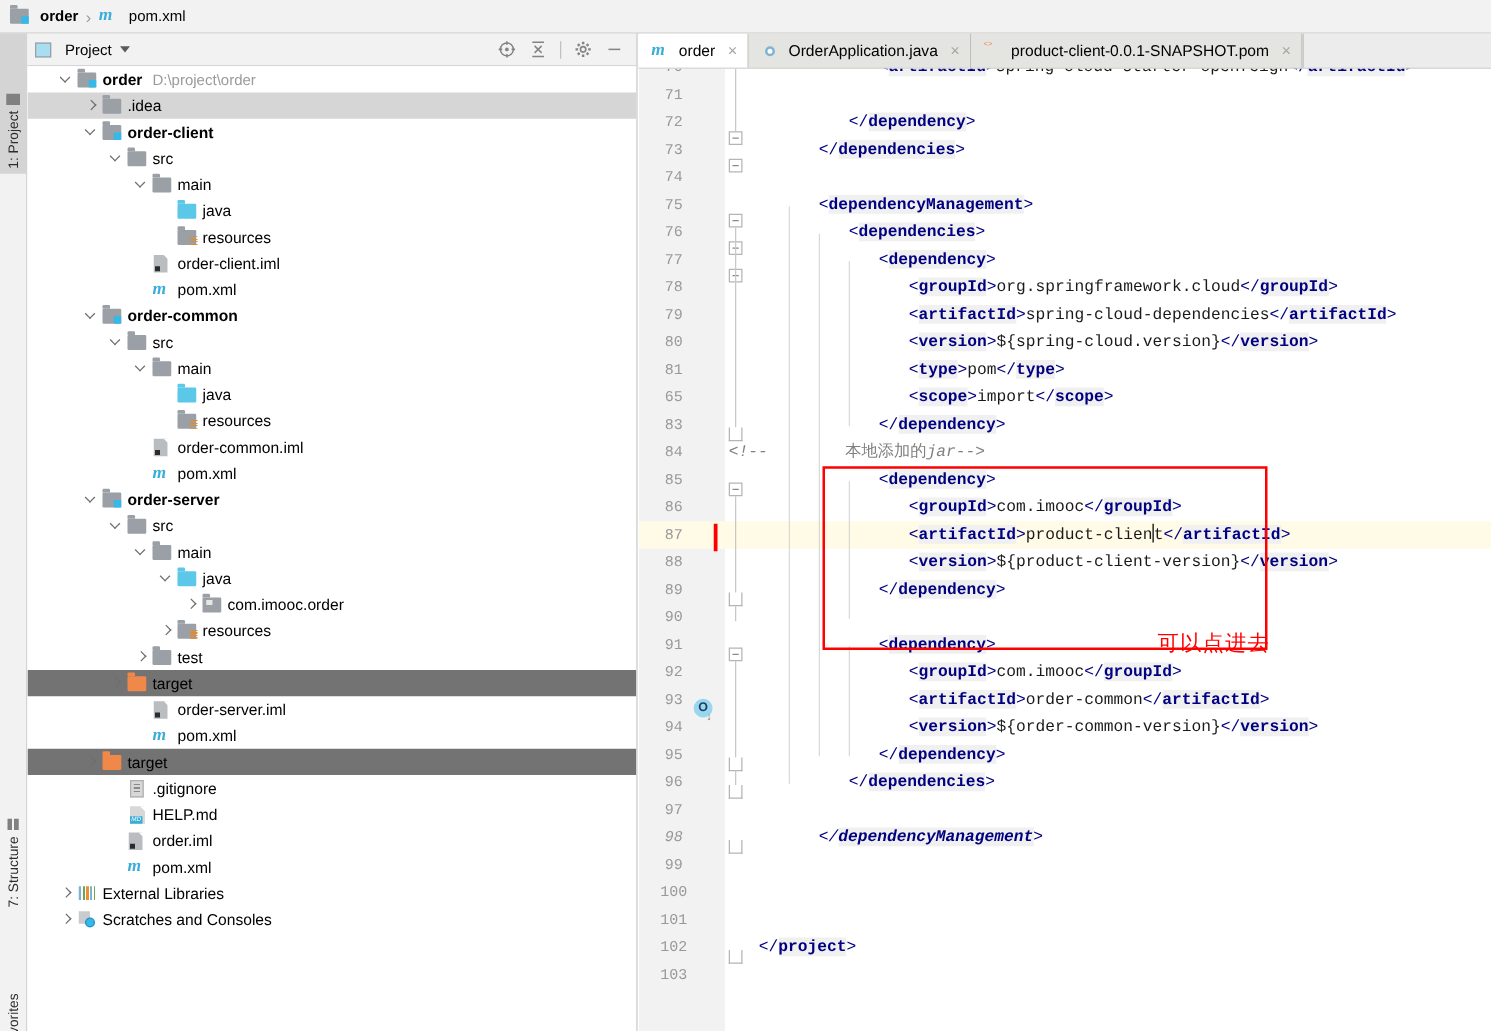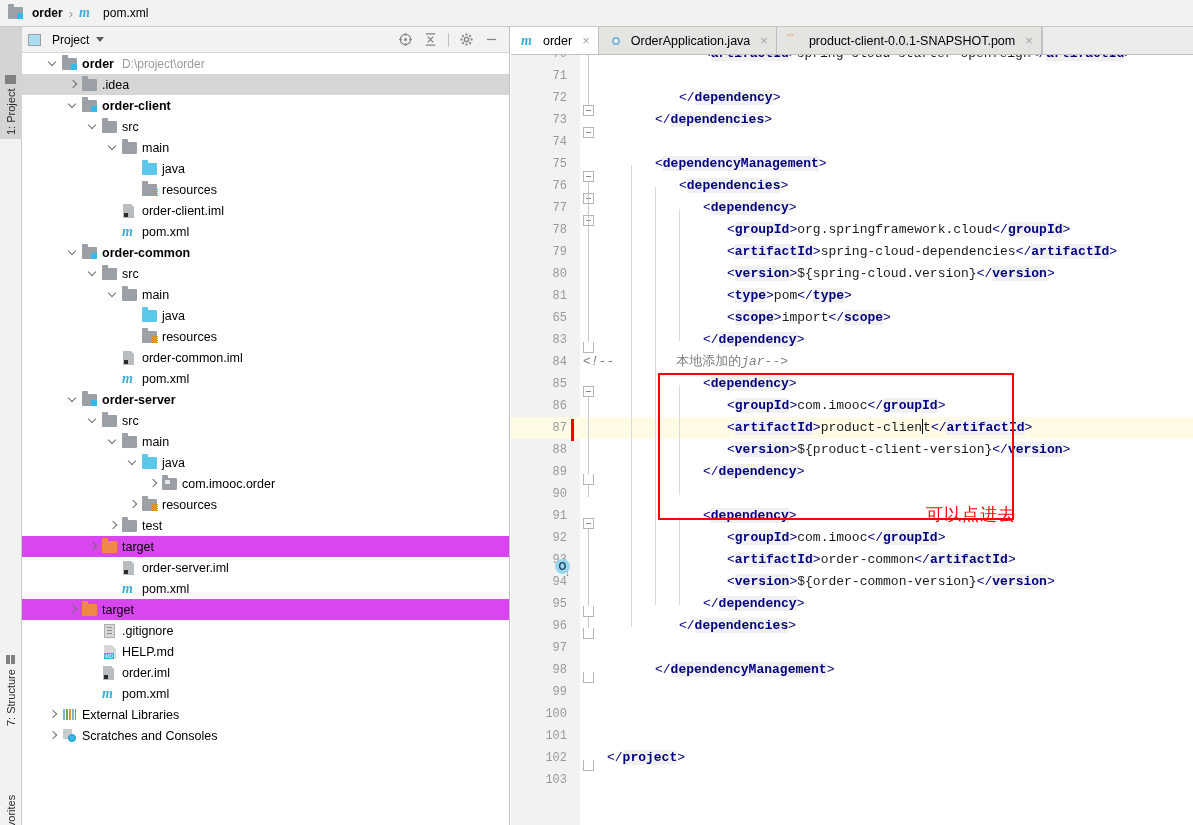--- a/index.html
+++ b/index.html
@@ -54,21 +54,21 @@
   .proj-tools{margin-left:auto;display:flex;align-items:center;gap:10px;padding-right:4px;}
   .tool-ico{width:15px;height:15px;opacity:.72;cursor:pointer;}
   .vdiv{width:1px;height:14px;background:#c0c0c0;}
 
   .tree{position:absolute;top:26px;left:0;right:0;bottom:0;overflow:hidden;background:#fff;}
   .row{
     height:21px;display:flex;align-items:center;
     font-size:12.5px;white-space:nowrap;cursor:default;
   }
   .row.sel{background:#d6d6d6;}
-  .row.target{background:#d946ef;}
+  .row.target{background:#737373;}
   .arrow{
     width:11px;height:11px;flex:none;margin-right:3px;position:relative;
   }
   .arrow::before{
     content:"";position:absolute;left:2px;top:2px;
     width:5px;height:5px;border-right:1.6px solid #6e6e6e;border-bottom:1.6px solid #6e6e6e;
   }
   .arrow.right::before{transform:rotate(-45deg);}
   .arrow.down::before{transform:rotate(45deg);top:1px;left:1px;}
   .arrow.none::before{display:none;}
@@ -134,21 +134,21 @@
   .ti-pom::after{content:"<>";position:absolute;left:0px;bottom:-1px;font-size:6px;color:#f0884a;font-family:"Liberation Mono",monospace;}
 
   .codearea{position:relative;height:770px;overflow:hidden;background:#fff;}
   .gutter{position:absolute;left:0;top:0;width:69px;height:100%;background:#f2f2f2;border-right:1px solid #e0e0e0;}
   .foldcol{position:absolute;left:69px;top:0;width:22px;height:100%;background:#fff;}
   .codepane{position:absolute;left:0;top:0;right:0;bottom:0;}
 
   .cline{position:absolute;left:0;right:0;height:22px;}
   .cline.cur{background:#fffbe6;}
   .lnum{
-    position:absolute;left:0;width:56px;text-align:right;
+    position:absolute;left:0;width:56px;text-align:center;
     font-family:"Liberation Mono","DejaVu Sans Mono",monospace;font-size:12px;color:#999;
     line-height:22px;
   }
   .ctext{
     position:absolute;left:96px;right:0;line-height:22px;
     font-family:"Liberation Mono","DejaVu Sans Mono",monospace;font-size:13px;
     white-space:pre;
   }
   .tag{color:#000080;font-weight:bold;}
   .ang{color:#000080;}
@@ -608,21 +608,21 @@
             <span class="ctext" style="left: 192px;"><span class="ang">&lt;/</span><span class="tag hl">dependency</span><span class="ang">&gt;</span></span>
           </div>
           <div class="cline" style="top: 560px;">
             <span class="lnum">96</span>
             <span class="ctext" style="left: 168px;"><span class="ang">&lt;/</span><span class="tag hl">dependencies</span><span class="ang">&gt;</span></span>
           </div>
           <div class="cline" style="top: 582px;">
             <span class="lnum">97</span>
             <span class="ctext" style="left: 96px;"></span>
           </div>
-          <div class="cline" style="top: 604px;">
+          <div class="cline" style="top: 604px; font-style: italic;">
             <span class="lnum">98</span>
             <span class="ctext" style="left: 144px;"><span class="ang">&lt;/</span><span class="tag hl">dependencyManagement</span><span class="ang">&gt;</span></span>
           </div>
           <div class="cline" style="top: 626px;">
             <span class="lnum">99</span>
             <span class="ctext" style="left: 96px;"></span>
           </div>
           <div class="cline" style="top: 648px;">
             <span class="lnum">100</span>
             <span class="ctext" style="left: 96px;"></span>

